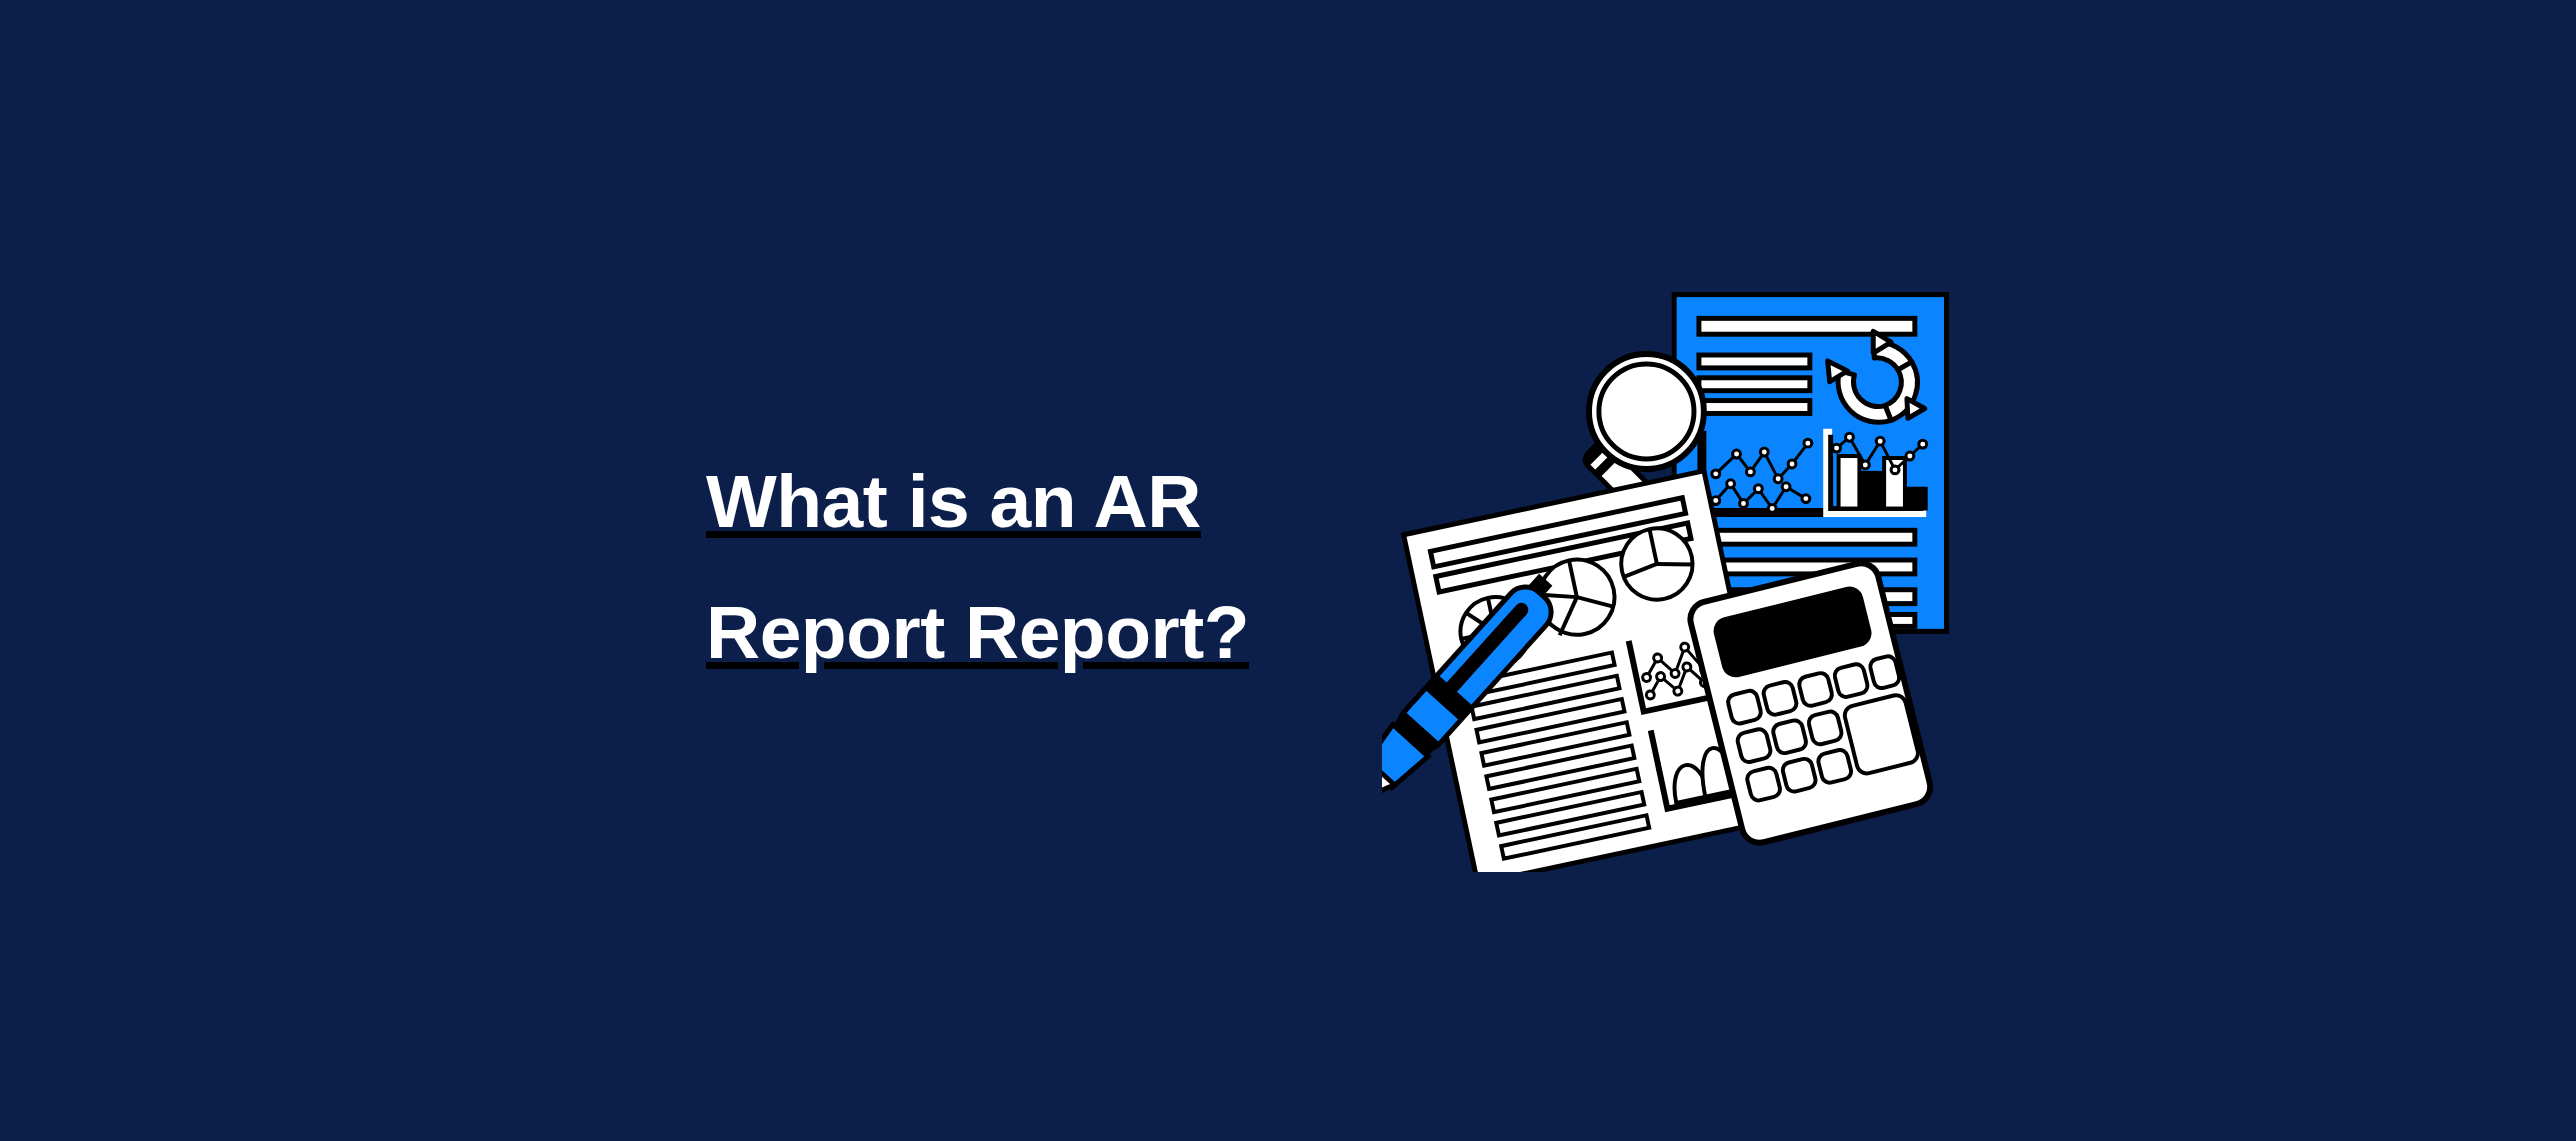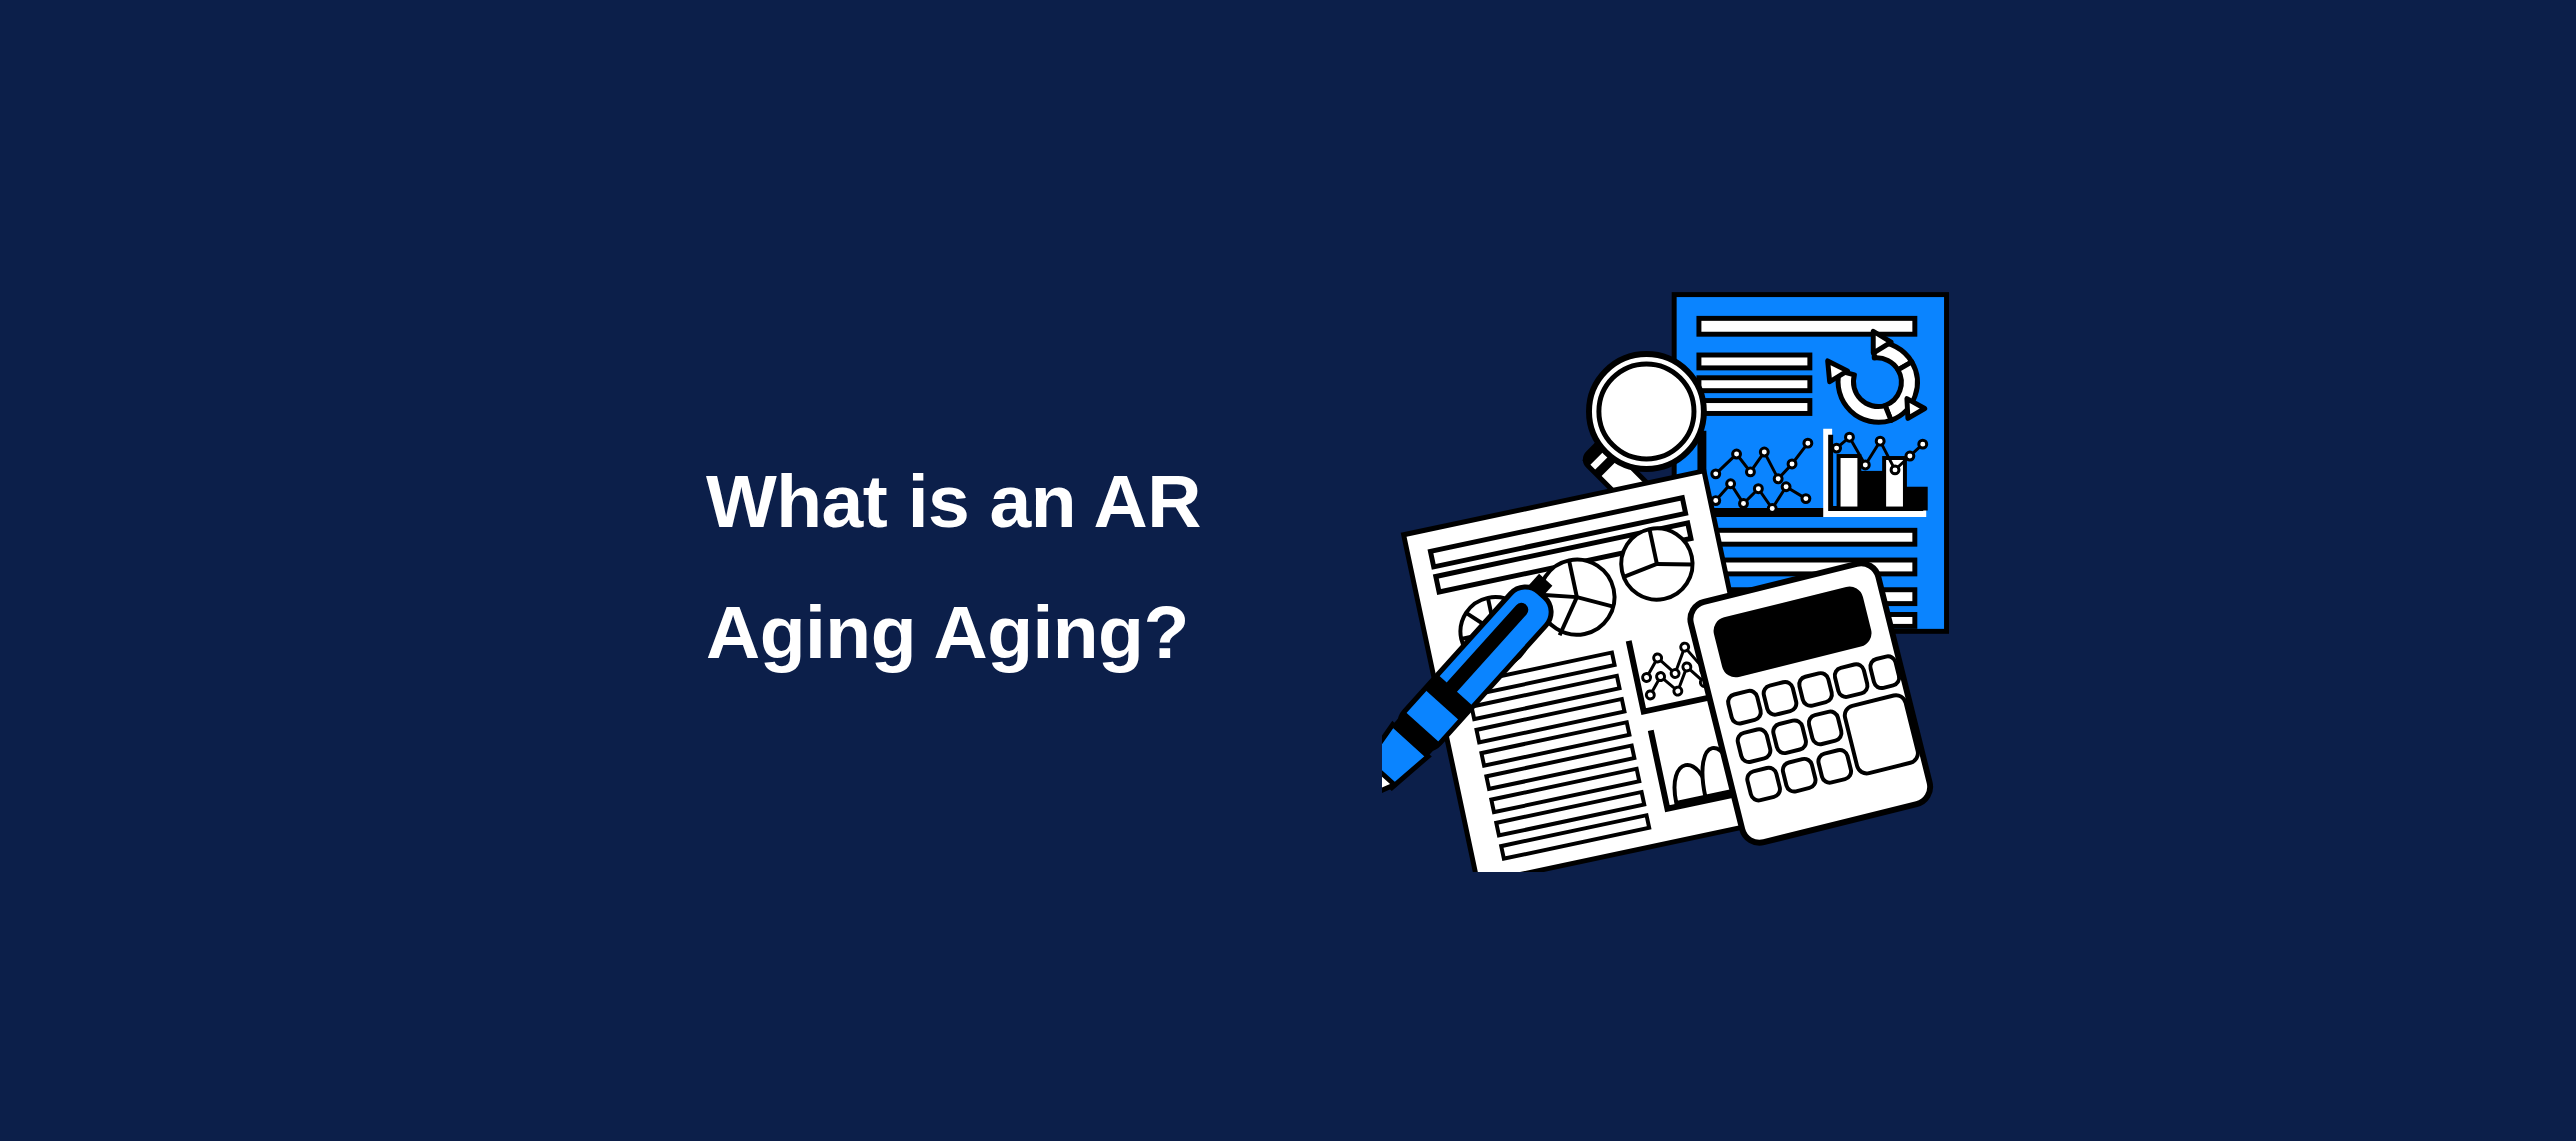--- a/index.html
+++ b/index.html
@@ -12,20 +12,21 @@
   #banner {
     position:absolute; inset:0;
     background:#0C1F4A;
   }
   
   #headline {
     position:absolute;
     left:706px;
     top:436px;
     width:753px;
+    text-decoration:underline;
   }
   #headline .line {
     display:block;
     color:#FFFFFF;
     font-size:75px;
     font-weight:bold;
     letter-spacing:-0.5px;
     line-height:131px;
     white-space:nowrap;
   }
@@ -39,21 +40,21 @@
   }
   #illustration svg { display:block; width:100%; height:100%; }
 </style>
 </head>
 <body>
 
 <div id="banner">
 
   <div id="headline">
     <span class="line">What is an AR</span>
-    <span class="line">Aging Aging?</span>
+    <span class="line">Report Report?</span>
   </div>
 
   <div id="illustration">
     <svg viewBox="0 0 625 625" xmlns="http://www.w3.org/2000/svg">
 
       <g>
         <rect x="295" y="42" width="275" height="340" fill="#0A84FF" stroke="#000" stroke-width="5"></rect>
 
         <rect x="320" y="66" width="218" height="16" fill="#fff" stroke="#000" stroke-width="5"></rect>
 

